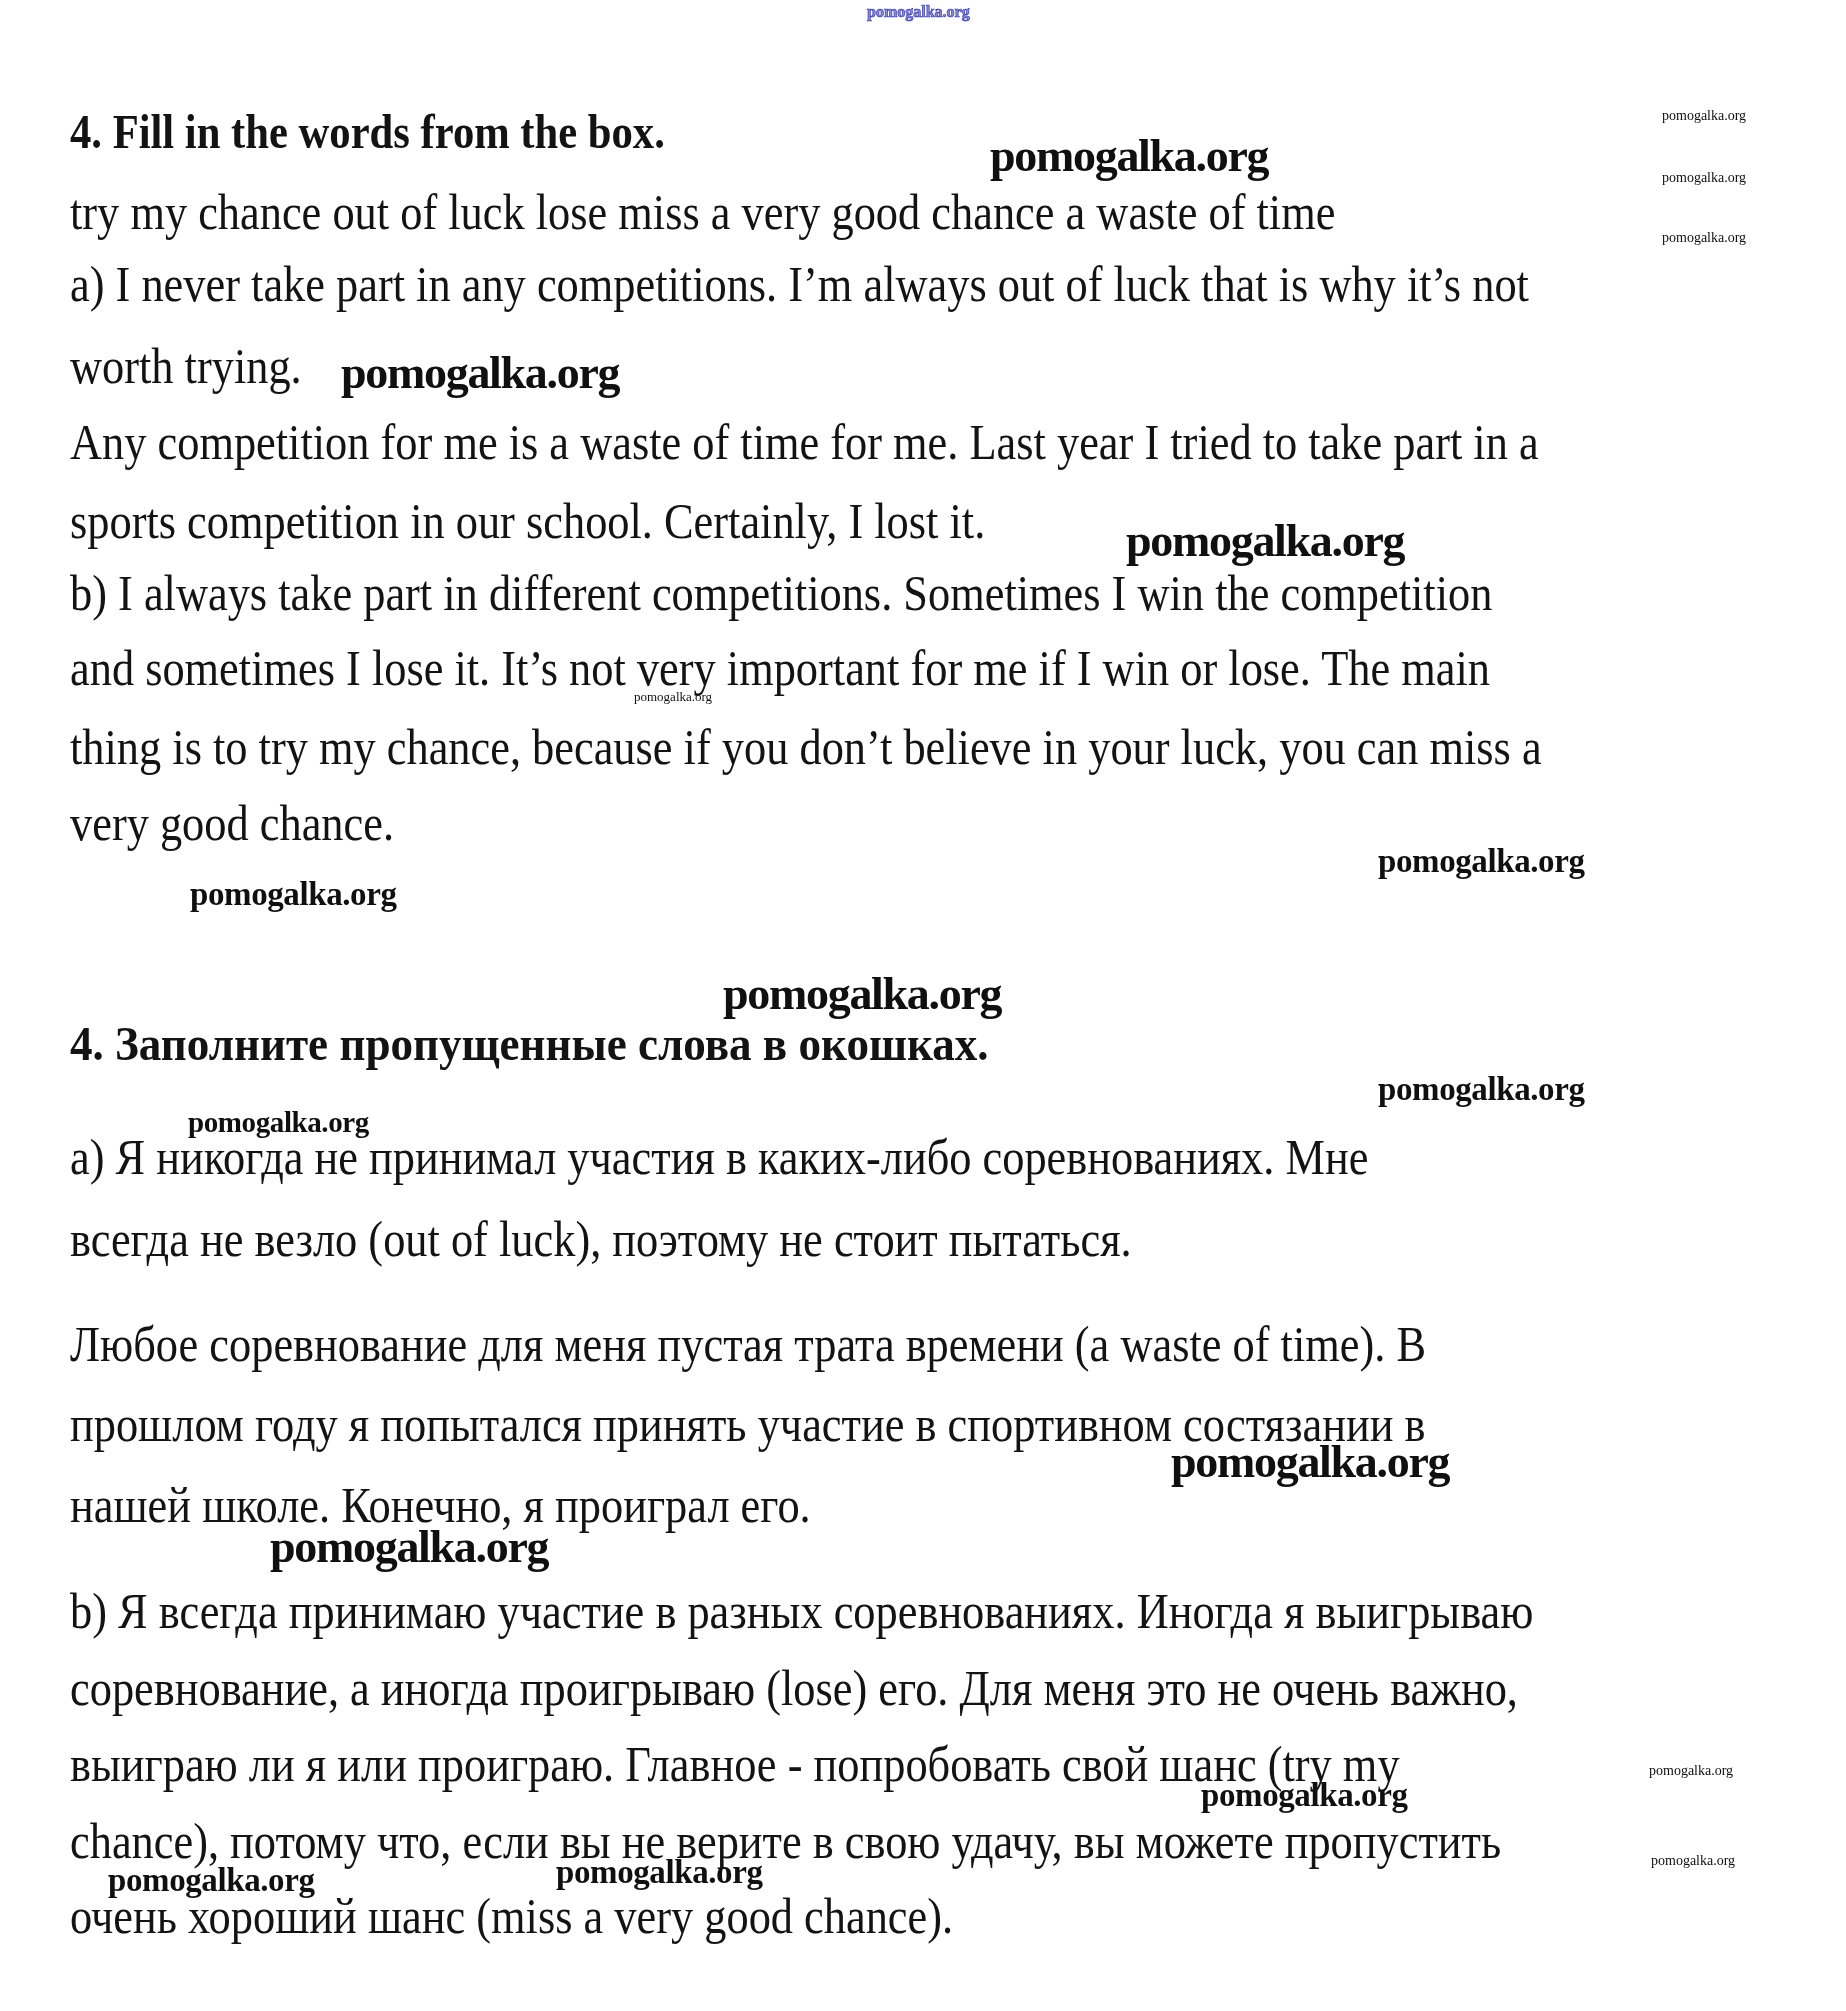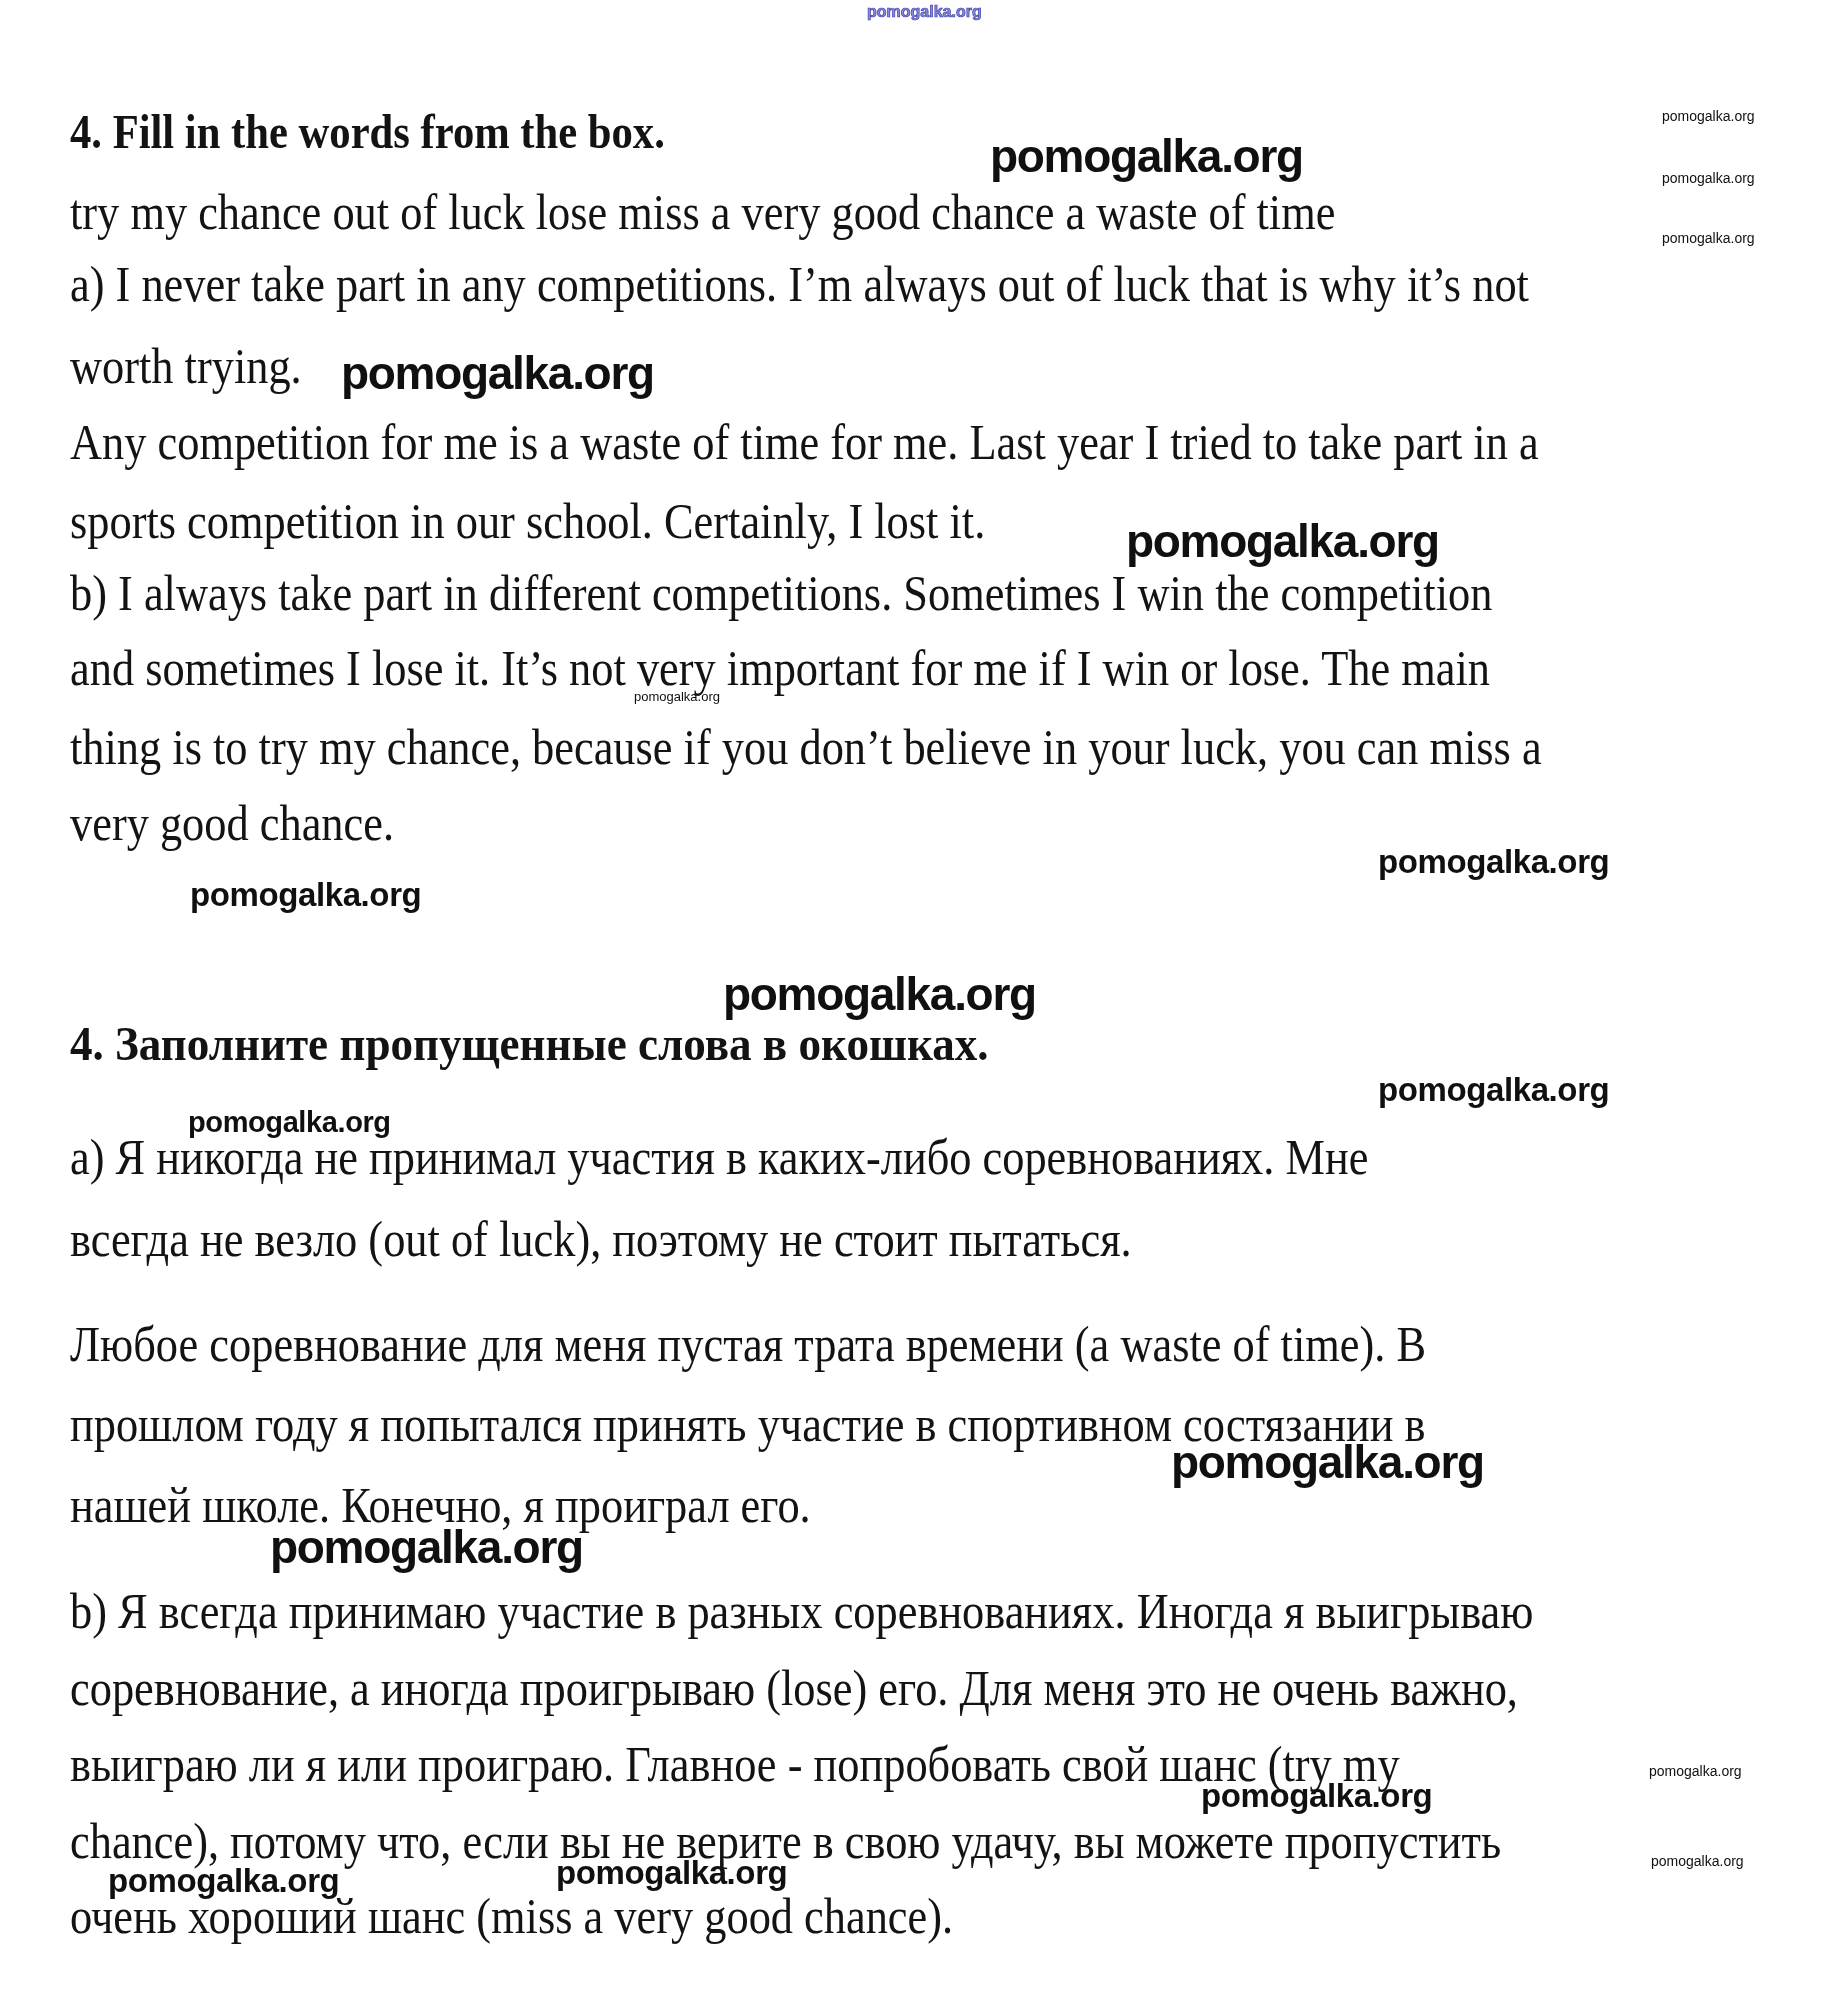--- a/index.html
+++ b/index.html
@@ -13,21 +13,21 @@
   .page { position:absolute; left:0; top:0; width:1846px; height:2011px; }
   .line {
     position:absolute; left:70px;
     font-size:51px; line-height:1.15;
     color:#131313; white-space:nowrap;
     transform:scaleX(0.87); transform-origin:0 0;
   }
   .heading { font-weight:700; font-size:49px; }
   .wm {
     position:absolute;
-    font-family:Liberation Sans, sans-serif;
+    font-family:Liberation Serif, serif;
     color:#101010; white-space:nowrap; line-height:1;
   }
   .wm-big  { font-size:46px; font-weight:700; letter-spacing:-1.3px; }
   .wm-med  { font-size:33px; font-weight:700; letter-spacing:-0.4px; }
   .wm-sm   { font-size:14px; font-weight:400; }
   .wm-tiny { font-size:13px; font-weight:400; }
   .wm-blue {
     font-size:16px; font-weight:700;
     color:#8c8cd6;
     -webkit-text-stroke:0.7px #3c3cae;

